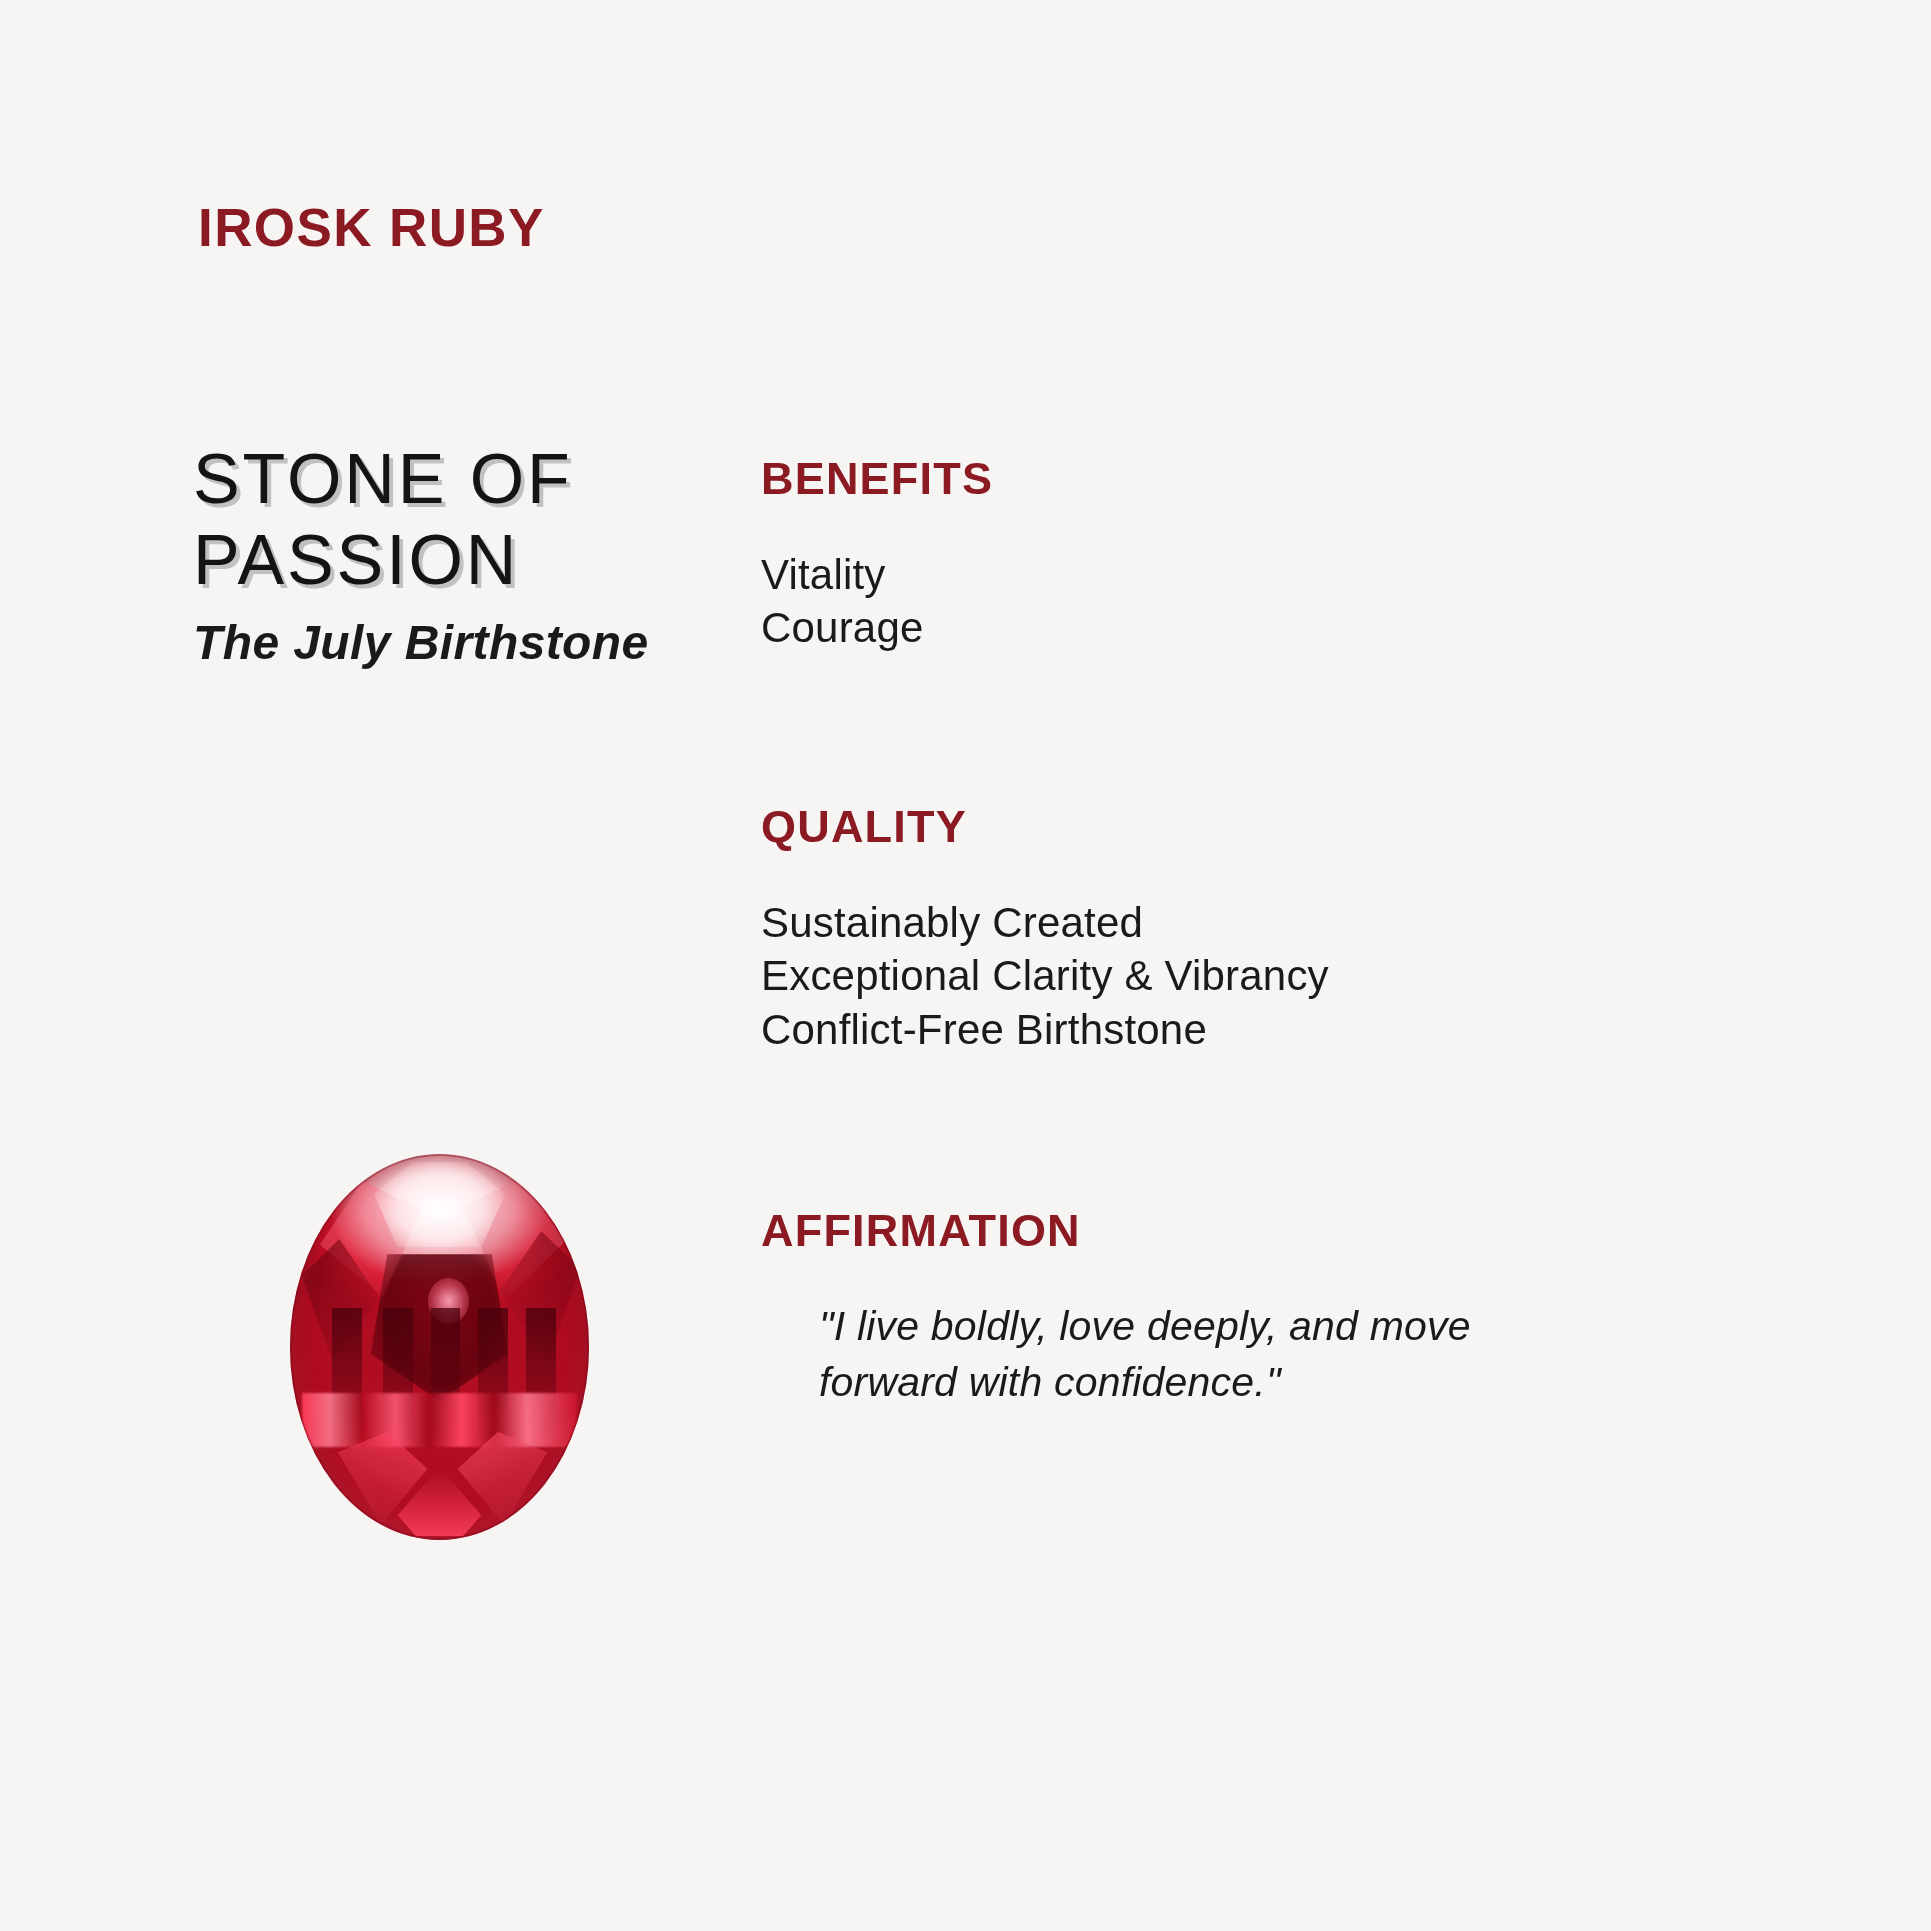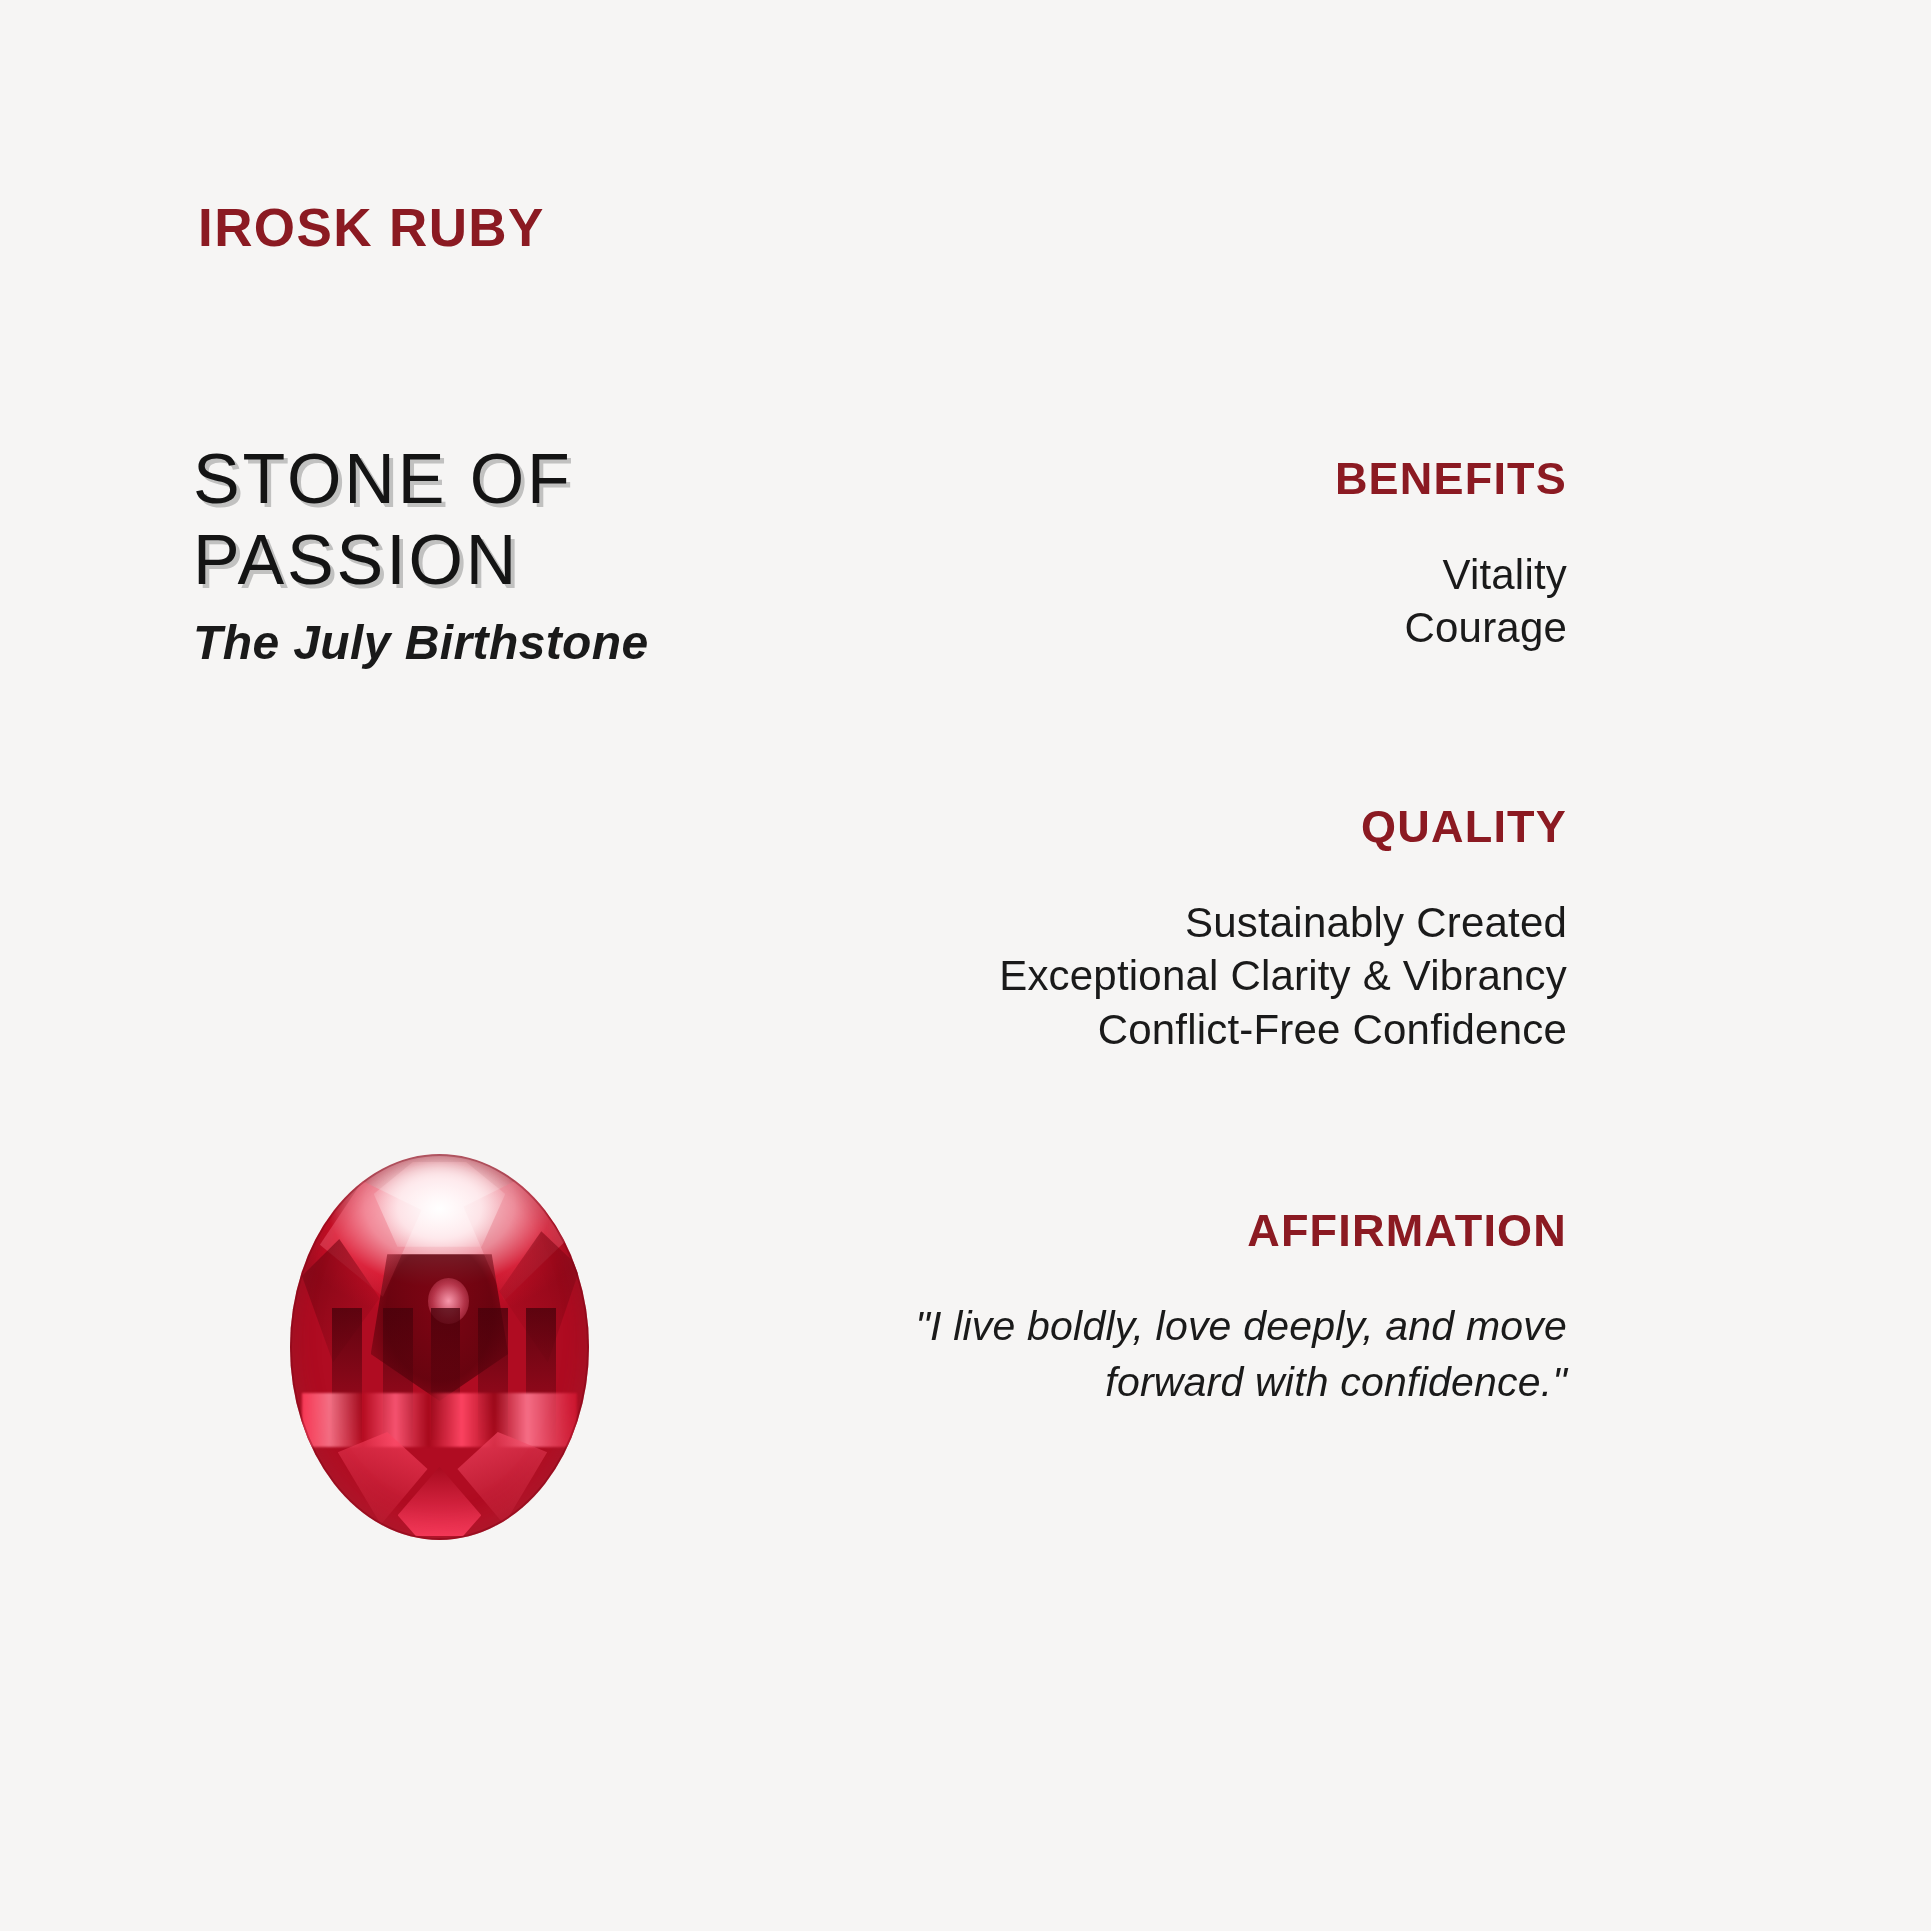--- a/index.html
+++ b/index.html
@@ -176,24 +176,23 @@
   .gem-edge {
     position: absolute;
     inset: 0;
     border-radius: 50% / 50%;
     box-shadow: inset 0 0 0 1.9px rgba(120,4,16,0.35), inset 0 -13.5px 25px rgba(255,70,100,0.25);
   }
 
   
   .right-col {
     position: absolute;
-    right: 196px;
+    right: 172px;
     top: 454px;
     width: 830px;
-    text-align: right;
   }
   .section { margin-bottom: 0; }
   .sec-benefits { margin-top: 0; }
   .sec-quality { margin-top: 147px; }
   .sec-affirmation { margin-top: 149px; }
 
   .sec-title {
     font-size: 45px;
     font-weight: bold;
     letter-spacing: 1.2px;
@@ -268,21 +267,21 @@
         <li>Vitality</li>
         <li>Courage</li>
       </ul>
     </div>
 
     <div class="section sec-quality">
       <div class="sec-title">QUALITY</div>
       <ul class="sec-list">
         <li>Sustainably Created</li>
         <li>Exceptional Clarity &amp; Vibrancy</li>
-        <li>Conflict-Free Confidence</li>
+        <li>Conflict-Free Birthstone</li>
       </ul>
     </div>
 
     <div class="section sec-affirmation">
       <div class="sec-title">AFFIRMATION</div>
       <p class="quote">"I live boldly, love deeply, and move forward with confidence."</p>
     </div>
 
   </div>
 </div>

